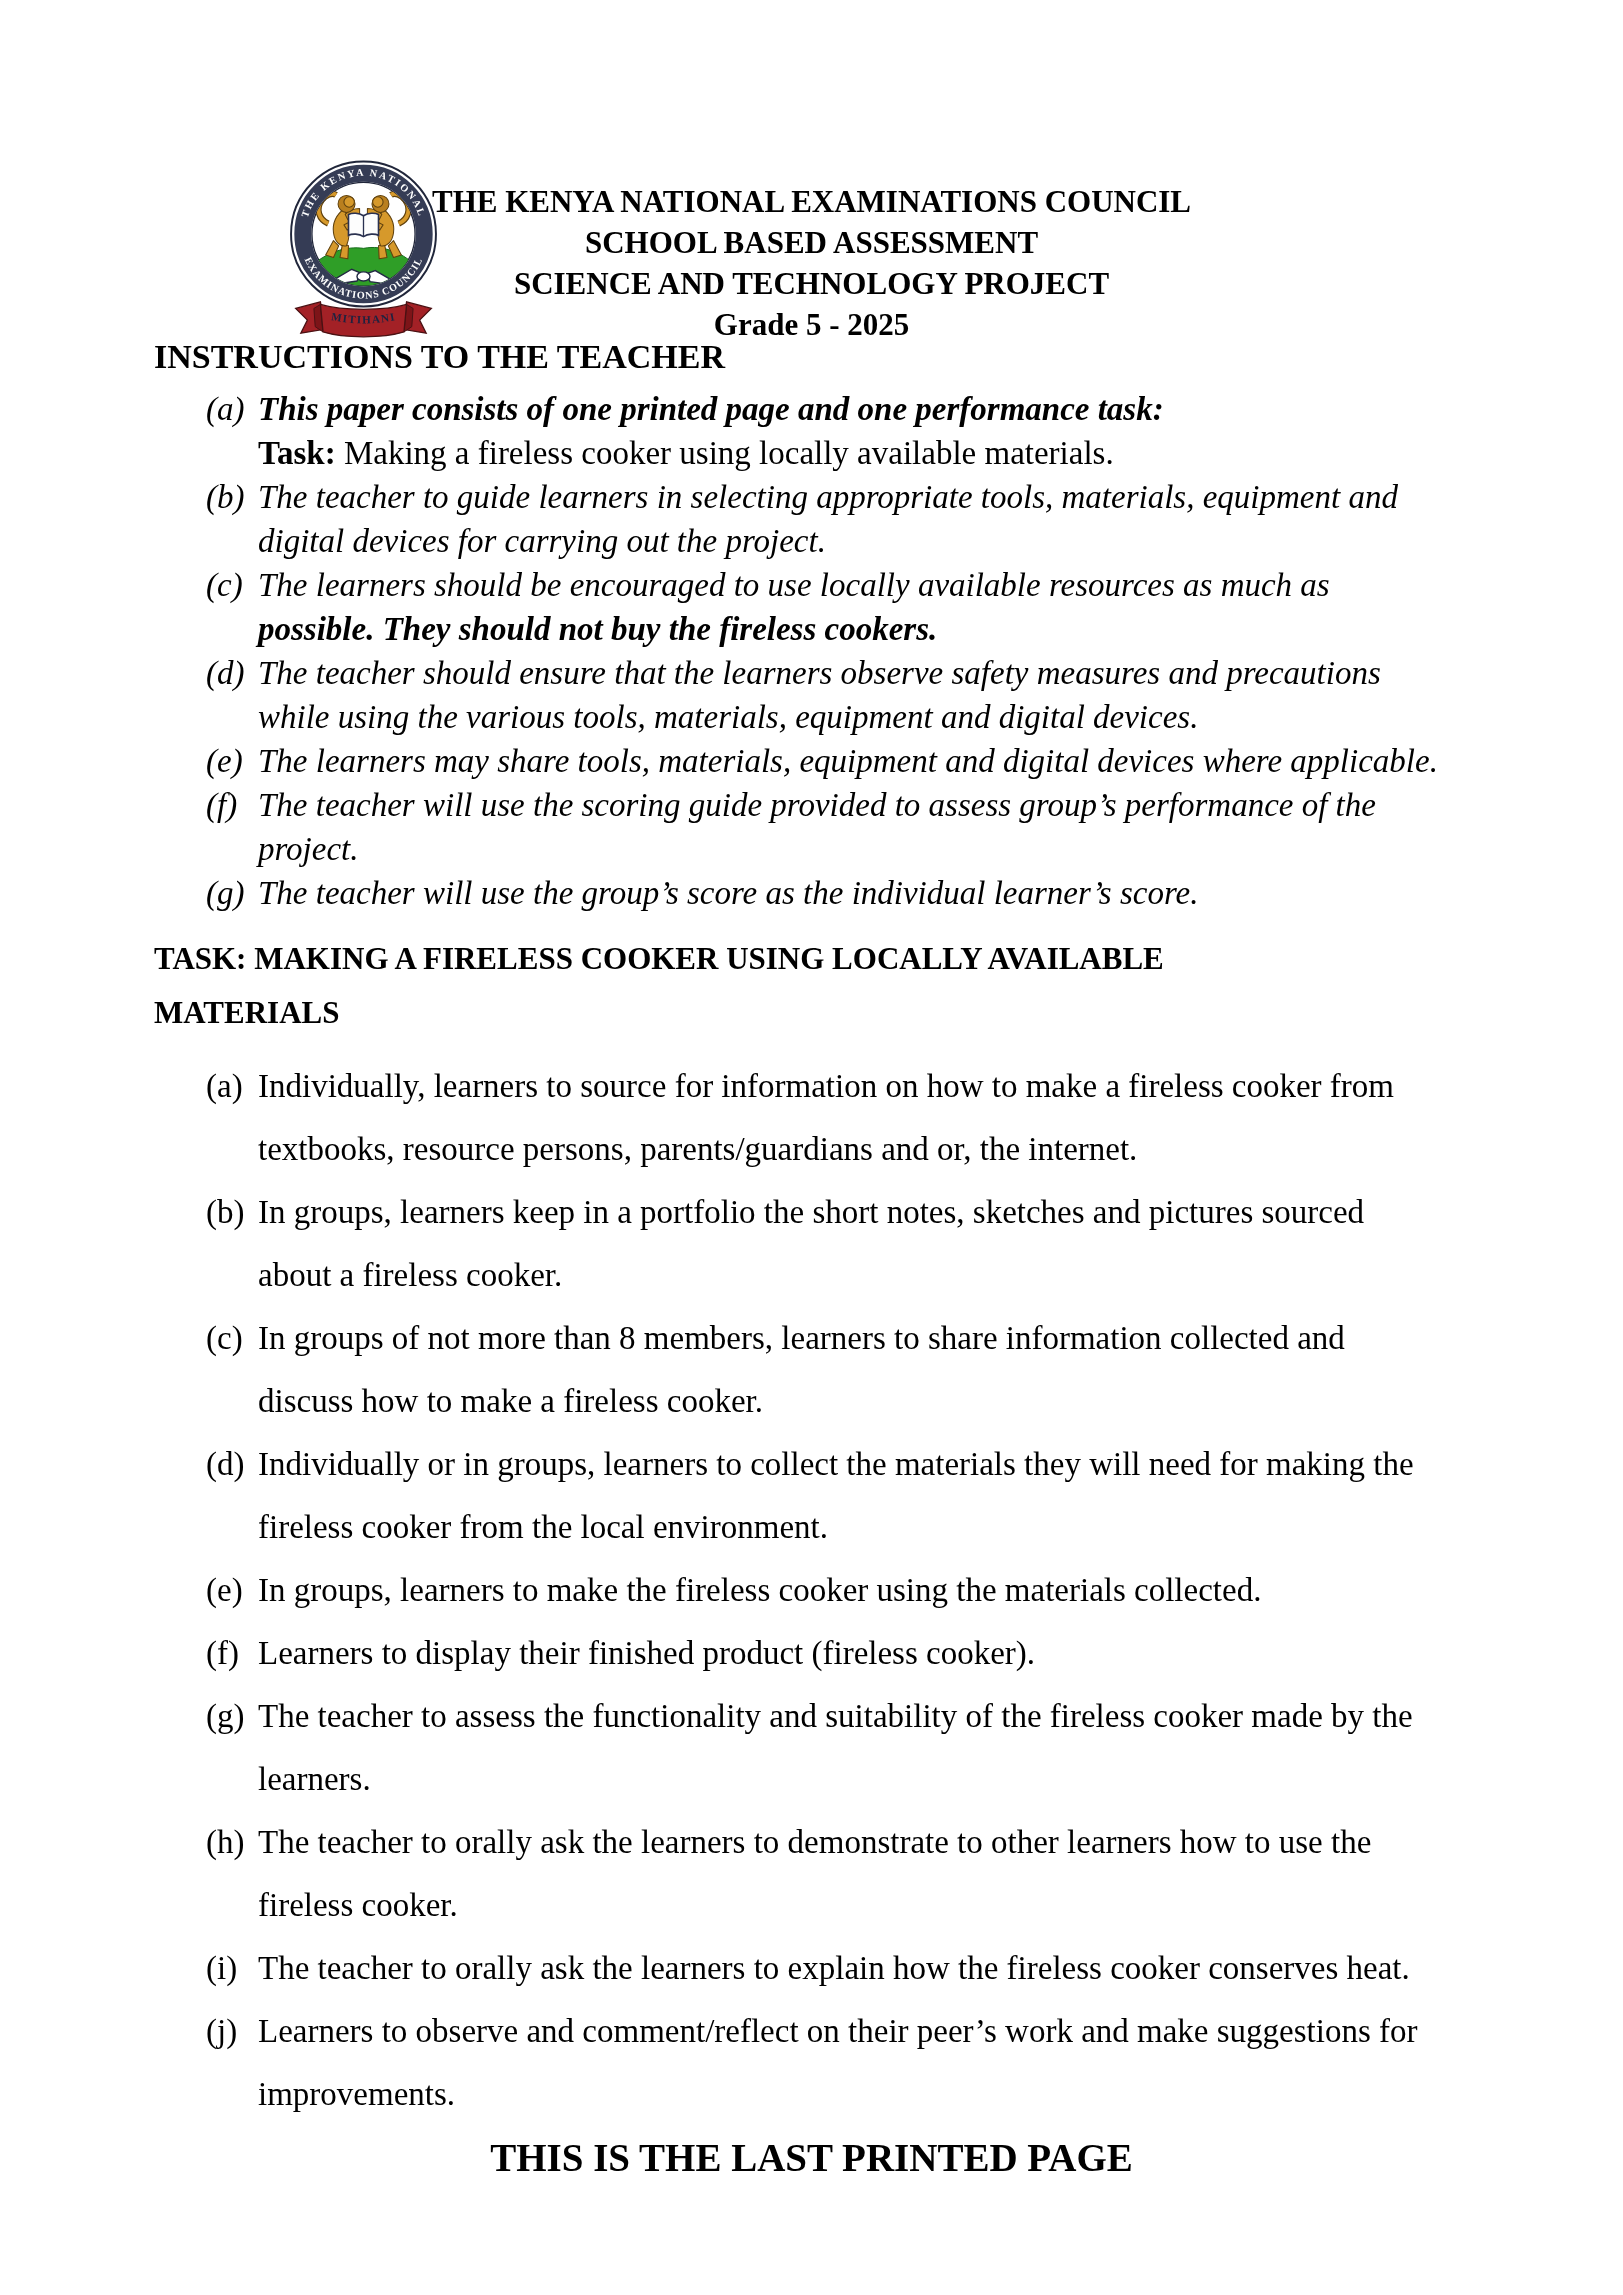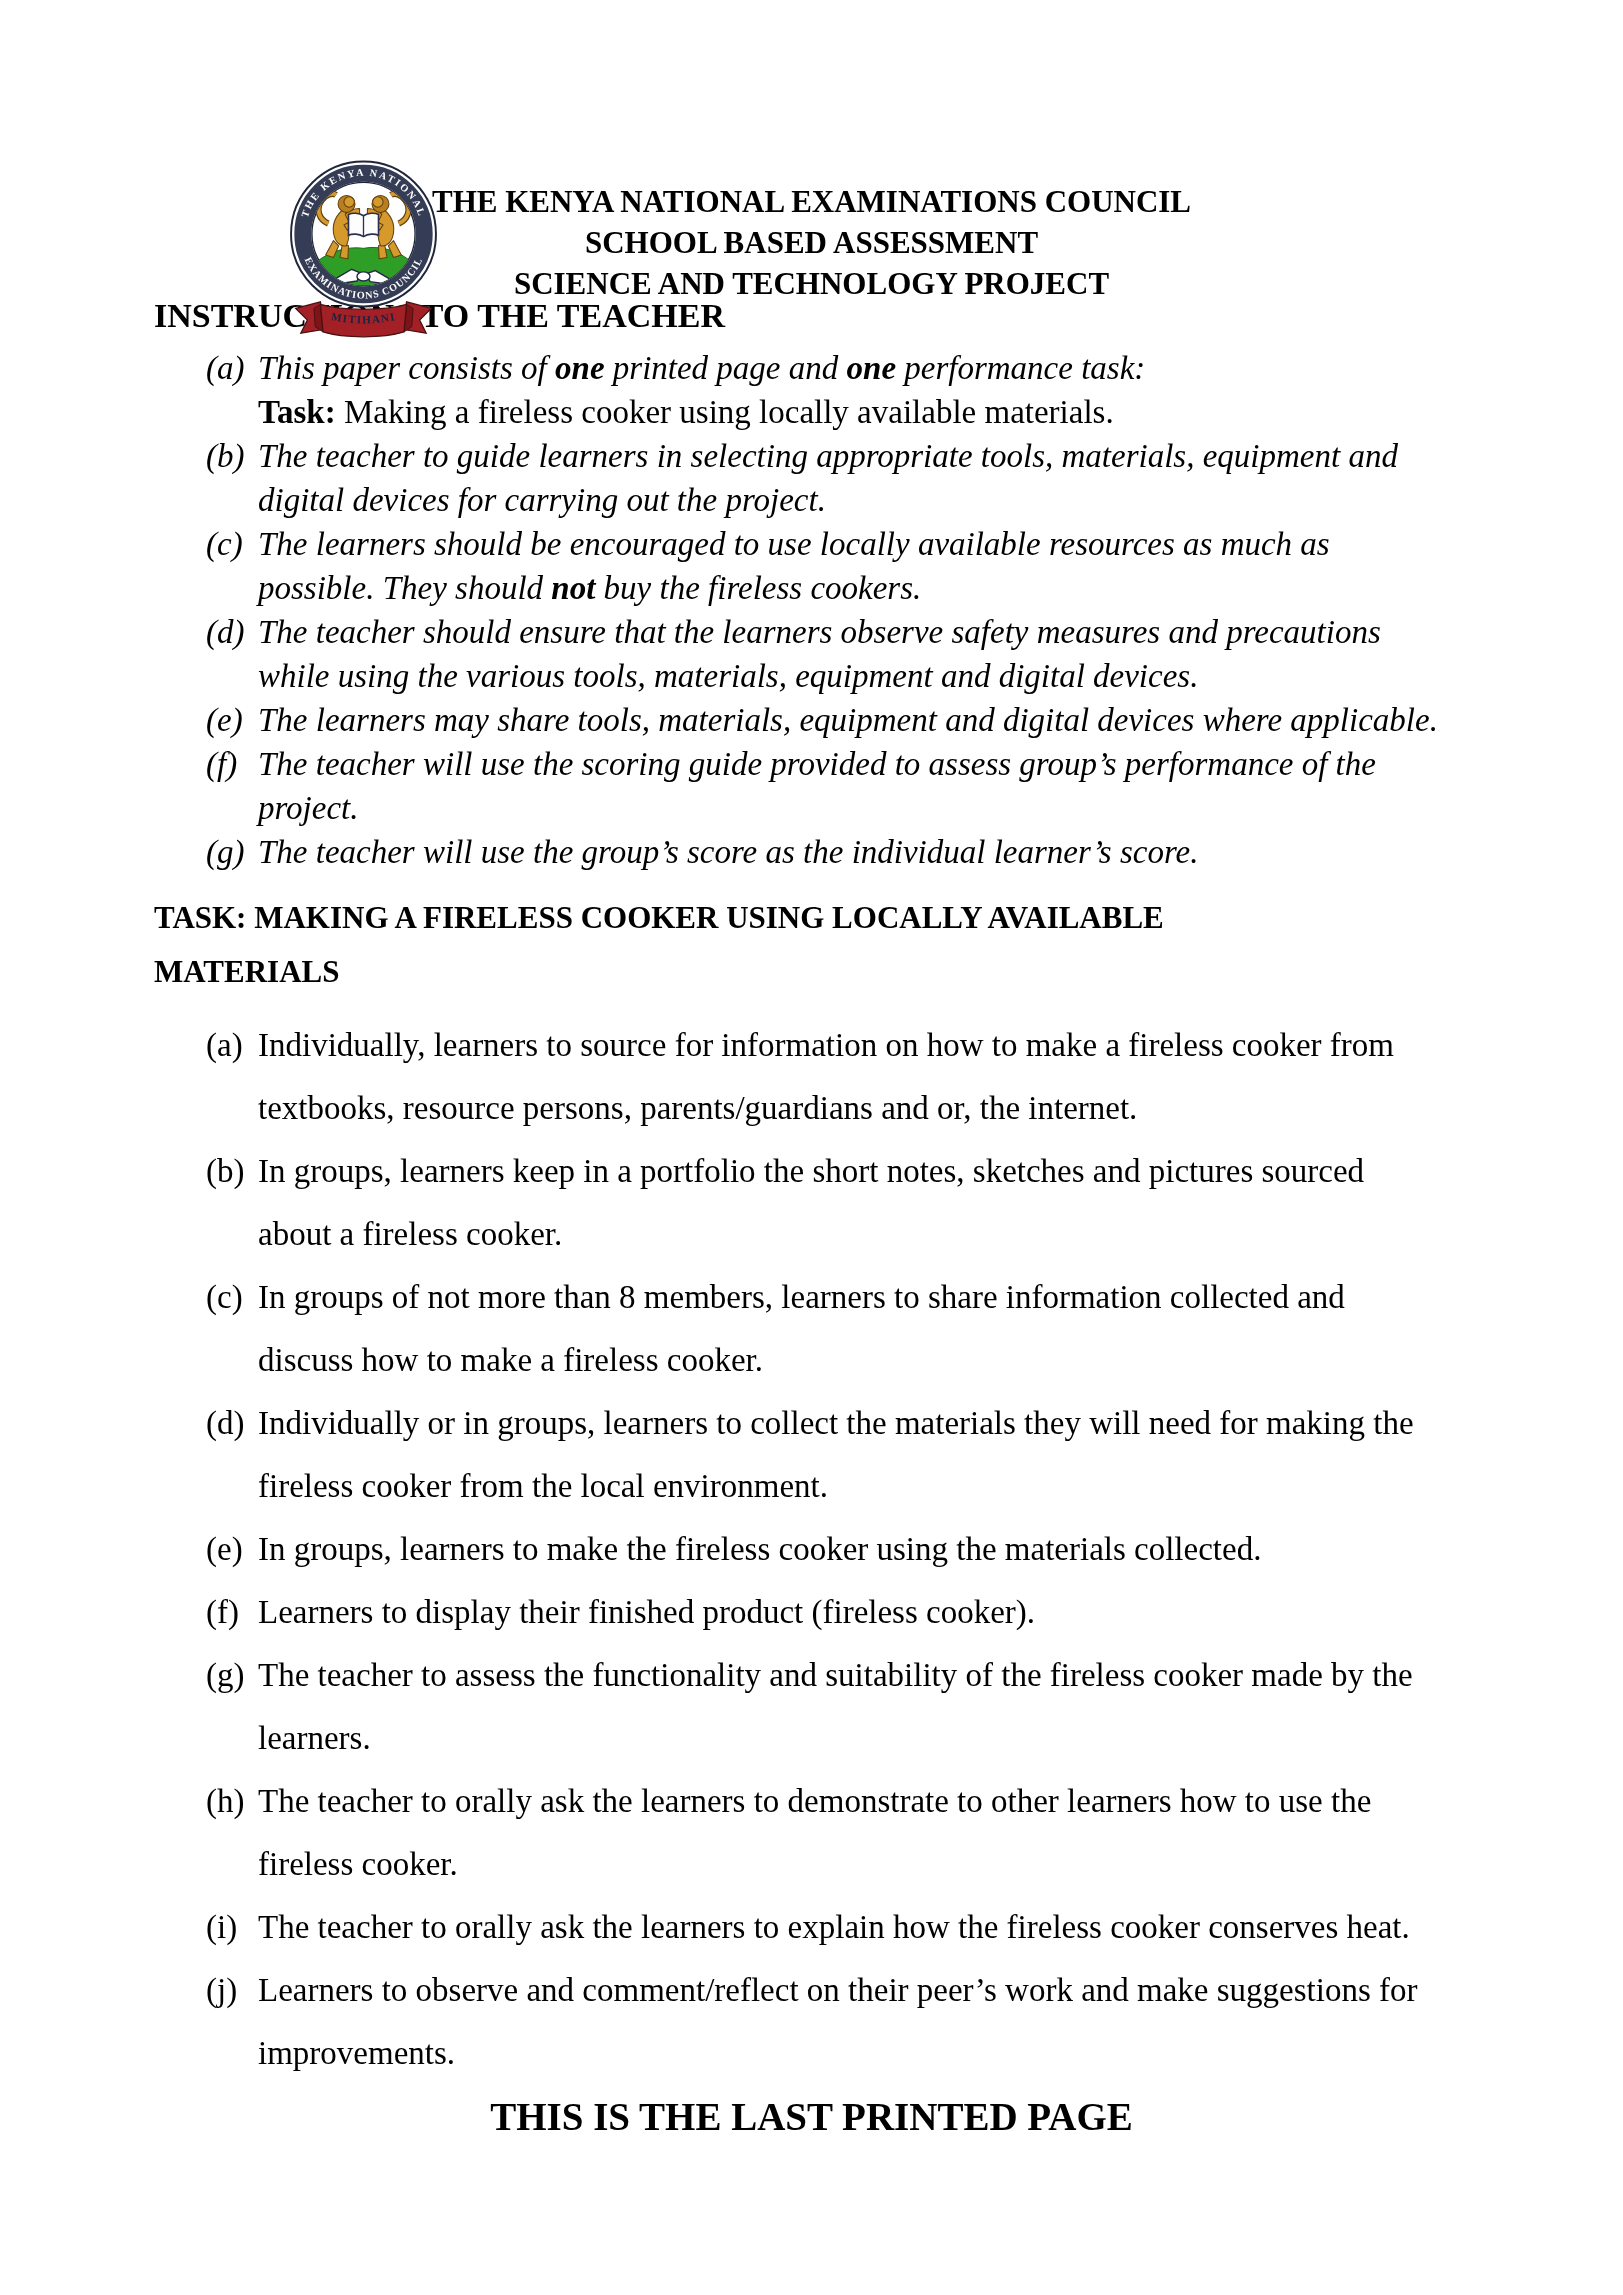--- a/index.html
+++ b/index.html
@@ -18,21 +18,21 @@
   .h-instructions{margin:-9.2px 0 0 154px;font-weight:bold;font-size:34px;line-height:41px;}
 
   .list{margin-left:206px;font-size:33px;}
   .instructions{margin-top:10.5px;line-height:44px;font-style:italic;}
   .task-list{margin-top:14.4px;line-height:63px;font-style:normal;}
 
   .li{position:relative;padding-left:52px;}
   .li .mk{position:absolute;left:0;top:0;}
   .line{white-space:nowrap;}
 
-  .s-i{font-style:italic;font-weight:normal;}
+  .s-i{font-style:italic;font-weight:bold;}
   .s-bi{font-style:italic;font-weight:bold;}
   .s-b{font-style:normal;font-weight:bold;}
   .s-r{font-style:normal;font-weight:normal;}
 
   .h-task{margin:17px 5px 0 154px;font-weight:bold;font-size:31px;line-height:54px;}
 
   .footer{margin-top:0;text-align:center;font-weight:bold;font-size:39px;line-height:63px;}
 </style>
 </head>
 <body>
@@ -97,20 +97,21 @@
           <textPath href="#ribbonCurve" startOffset="50%" text-anchor="middle">MITIHANI</textPath>
         </text>
       </g>
     </svg>
   </div>
 
   <div class="header">
     <div class="hline shift">THE KENYA NATIONAL EXAMINATIONS COUNCIL</div>
     <div class="hline">SCHOOL BASED ASSESSMENT</div>
     <div class="hline">SCIENCE AND TECHNOLOGY PROJECT</div>
+    <div class="hline">Grade 5 - 2025</div>
   </div>
 
   <div class="h-instructions">INSTRUCTIONS TO THE TEACHER</div>
 
   <div class="list instructions" id="instructions-list">
       <div class="li">
         <span class="mk">(a)</span>
         <div class="txt">
           <div class="line"><span class="s-i">This paper consists of </span><span class="s-bi">one</span><span class="s-i"> printed page and </span><span class="s-bi">one</span><span class="s-i"> performance task:</span></div>
           <div class="line"><span class="s-b">Task:</span><span class="s-r"> Making a fireless cooker using locally available materials.</span></div>

